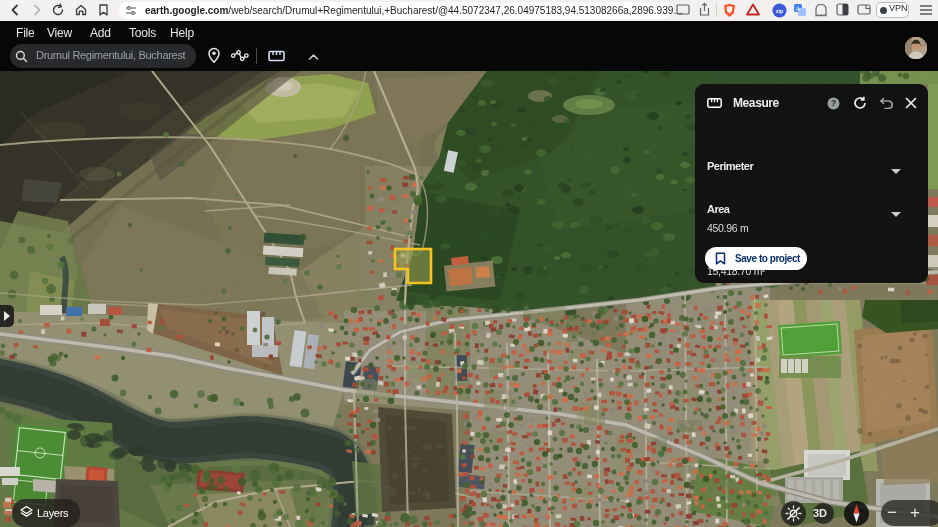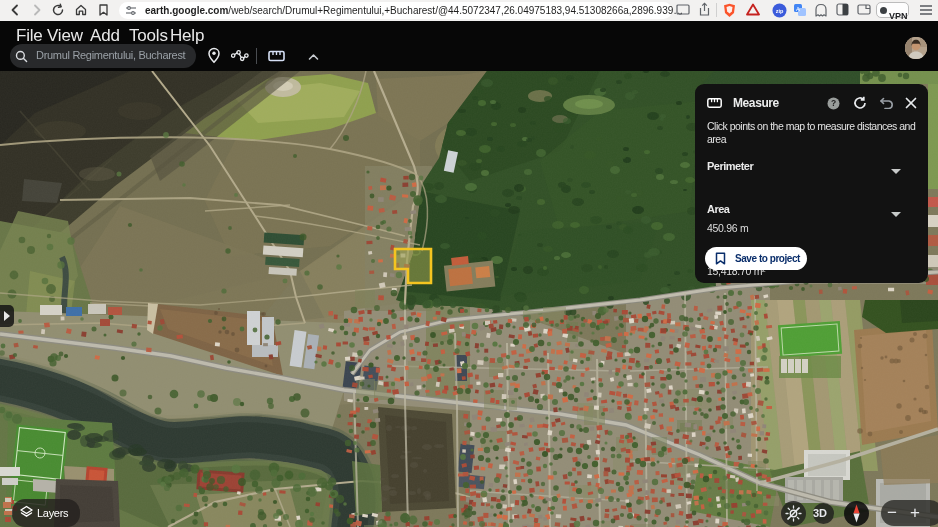--- a/index.html
+++ b/index.html
@@ -3,23 +3,23 @@
 *{margin:0;padding:0;box-sizing:border-box;font-family:"Liberation Sans",sans-serif;}
 html,body{width:938px;height:527px;overflow:hidden;background:#000;}
 #stage{position:relative;width:938px;height:408px;}
 #chrome{position:absolute;left:0;top:0;width:938px;height:21px;background:#f2f1f0;}
 #chrome svg{position:absolute;}
 .urlbar{position:absolute;left:119px;top:2px;width:553px;height:17px;background:#fff;border-radius:9px;}
 .urltxt{position:absolute;left:145px;top:4.5px;font-size:10px;color:#1f1f1f;letter-spacing:0;white-space:nowrap;}
 .urltxt b{font-weight:bold;}
 #vpn{position:absolute;left:876px;top:2px;width:33px;height:16px;border:1.5px solid #bcbcbc;border-radius:5px;background:#fdfdfd;}
 #vpn .dot{position:absolute;left:3px;top:3.5px;width:7px;height:7px;border-radius:50%;background:#3c4043;}
-#vpn .t{position:absolute;left:12px;top:8px;font-size:9px;font-weight:bold;color:#202124;}
+#vpn .t{position:absolute;left:12px;top:0;font-size:9px;font-weight:normal;color:#202124;}
 #header{position:absolute;left:0;top:21px;width:938px;height:50px;background:#070707;}
-.menu{position:absolute;top:5px;font-size:17px;letter-spacing:-0.2px;color:#e8e8e8;}
+.menu{position:absolute;top:5px;font-size:12px;letter-spacing:-0.2px;color:#e8e8e8;}
 .spill{position:absolute;left:10px;top:23px;width:186px;height:24px;background:#28292b;border-radius:12px;}
 .stxt{position:absolute;left:36px;top:27.5px;font-size:11px;letter-spacing:-0.3px;color:#9aa0a6;white-space:nowrap;}
 #avatar{position:absolute;left:905px;top:16px;width:22px;height:22px;border-radius:50%;overflow:hidden;background:#c9b9a6;}
 #mapwrap{position:absolute;left:0;top:71px;width:938px;height:456px;}
 #panel{position:absolute;left:695px;top:84px;width:233px;height:199px;background:#121212;border-radius:9px;color:#e3e3e3;}
 #panel .body{position:absolute;left:12px;top:36px;width:212px;font-size:10.5px;letter-spacing:-0.5px;line-height:13px;color:#e3e3e3;}
 #panel .lab{position:absolute;left:12px;font-size:11px;letter-spacing:-0.5px;font-weight:bold;color:#eaeaea;}
 #panel .val{position:absolute;left:12px;font-size:10.5px;letter-spacing:-0.3px;color:#dddddd;margin-top:48px;}
 .caret{position:absolute;left:196px;width:0;height:0;border-left:5px solid transparent;border-right:5px solid transparent;border-top:5px solid #c7cac9;}
 #save{position:absolute;left:10px;top:163px;width:102px;height:23px;background:#ffffff;border-radius:12px;}
@@ -2241,21 +2241,20 @@
         <path d="M10.8 0.8 L10.8 3.8 L7.8 3.8" stroke="#e8eaed" stroke-width="1.7" fill="none"></path>
       </svg>
 <svg style="position:absolute;left:185px;top:13px" width="14" height="12" viewBox="0 0 14 12">
         <path d="M3.5 1.5 L1 4 L3.5 6.5" stroke="#9aa0a6" stroke-width="1.6" fill="none" stroke-linecap="round" stroke-linejoin="round"></path>
         <path d="M1 4 L9 4 A3.8 3.8 0 0 1 9 11.5 L5 11.5" stroke="#9aa0a6" stroke-width="1.6" fill="none" stroke-linecap="round"></path>
       </svg>
 <svg style="position:absolute;left:210px;top:13px" width="12" height="12" viewBox="0 0 12 12">
         <line x1="1.5" y1="1.5" x2="10.5" y2="10.5" stroke="#e8eaed" stroke-width="1.7" stroke-linecap="round"></line>
         <line x1="10.5" y1="1.5" x2="1.5" y2="10.5" stroke="#e8eaed" stroke-width="1.7" stroke-linecap="round"></line>
       </svg>
-<div class="body">Click points on the map to measure distances and area</div>
 <div class="lab" style="top:76px">Perimeter</div>
 <div class="val" style="top:89.5px">450.96 m</div>
 <div class="caret" style="top:85px"></div>
 <div class="lab" style="top:119px">Area</div>
 <div class="val" style="top:132.5px">15,418.70 m²</div>
 <div class="caret" style="top:128px"></div>
 <div id="save">
         <svg style="position:absolute;left:10px;top:5px" width="11" height="13" viewBox="0 0 11 13">
           <path d="M1.5 1.2 L9.5 1.2 L9.5 11.8 L5.5 8.9 L1.5 11.8 Z" stroke="#0a2e6b" stroke-width="1.5" fill="none" stroke-linejoin="round"></path>
         </svg>

